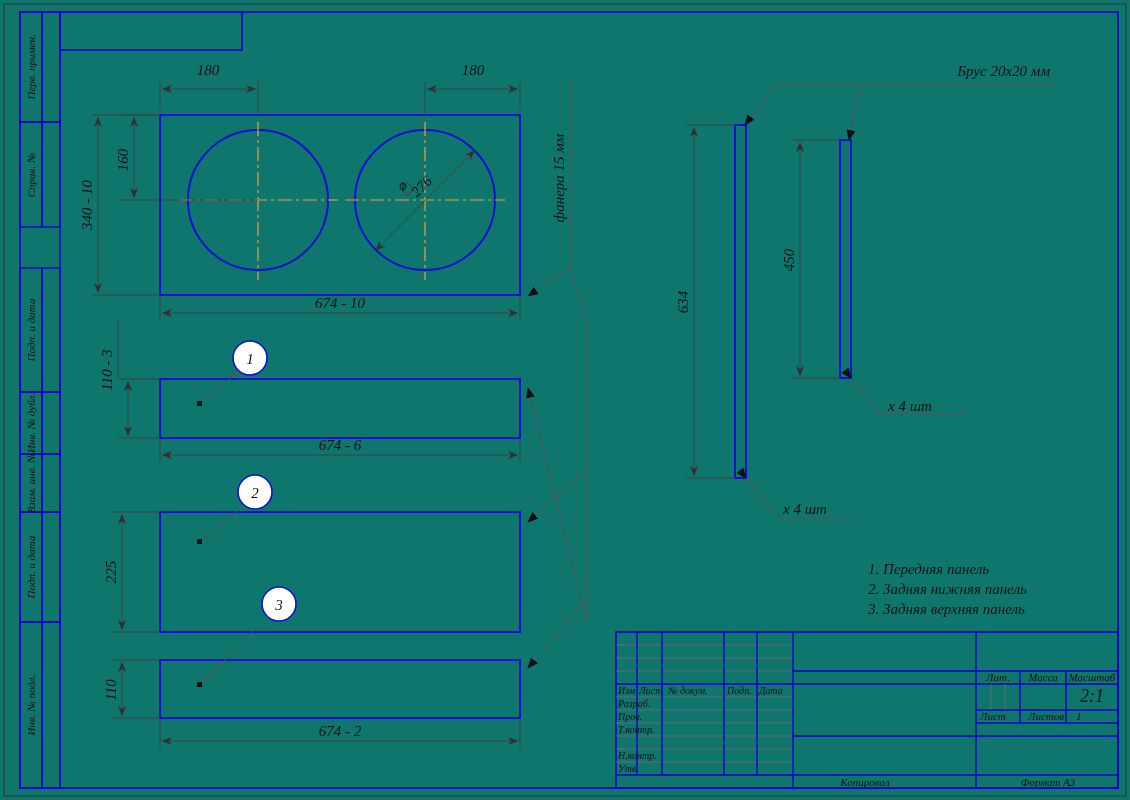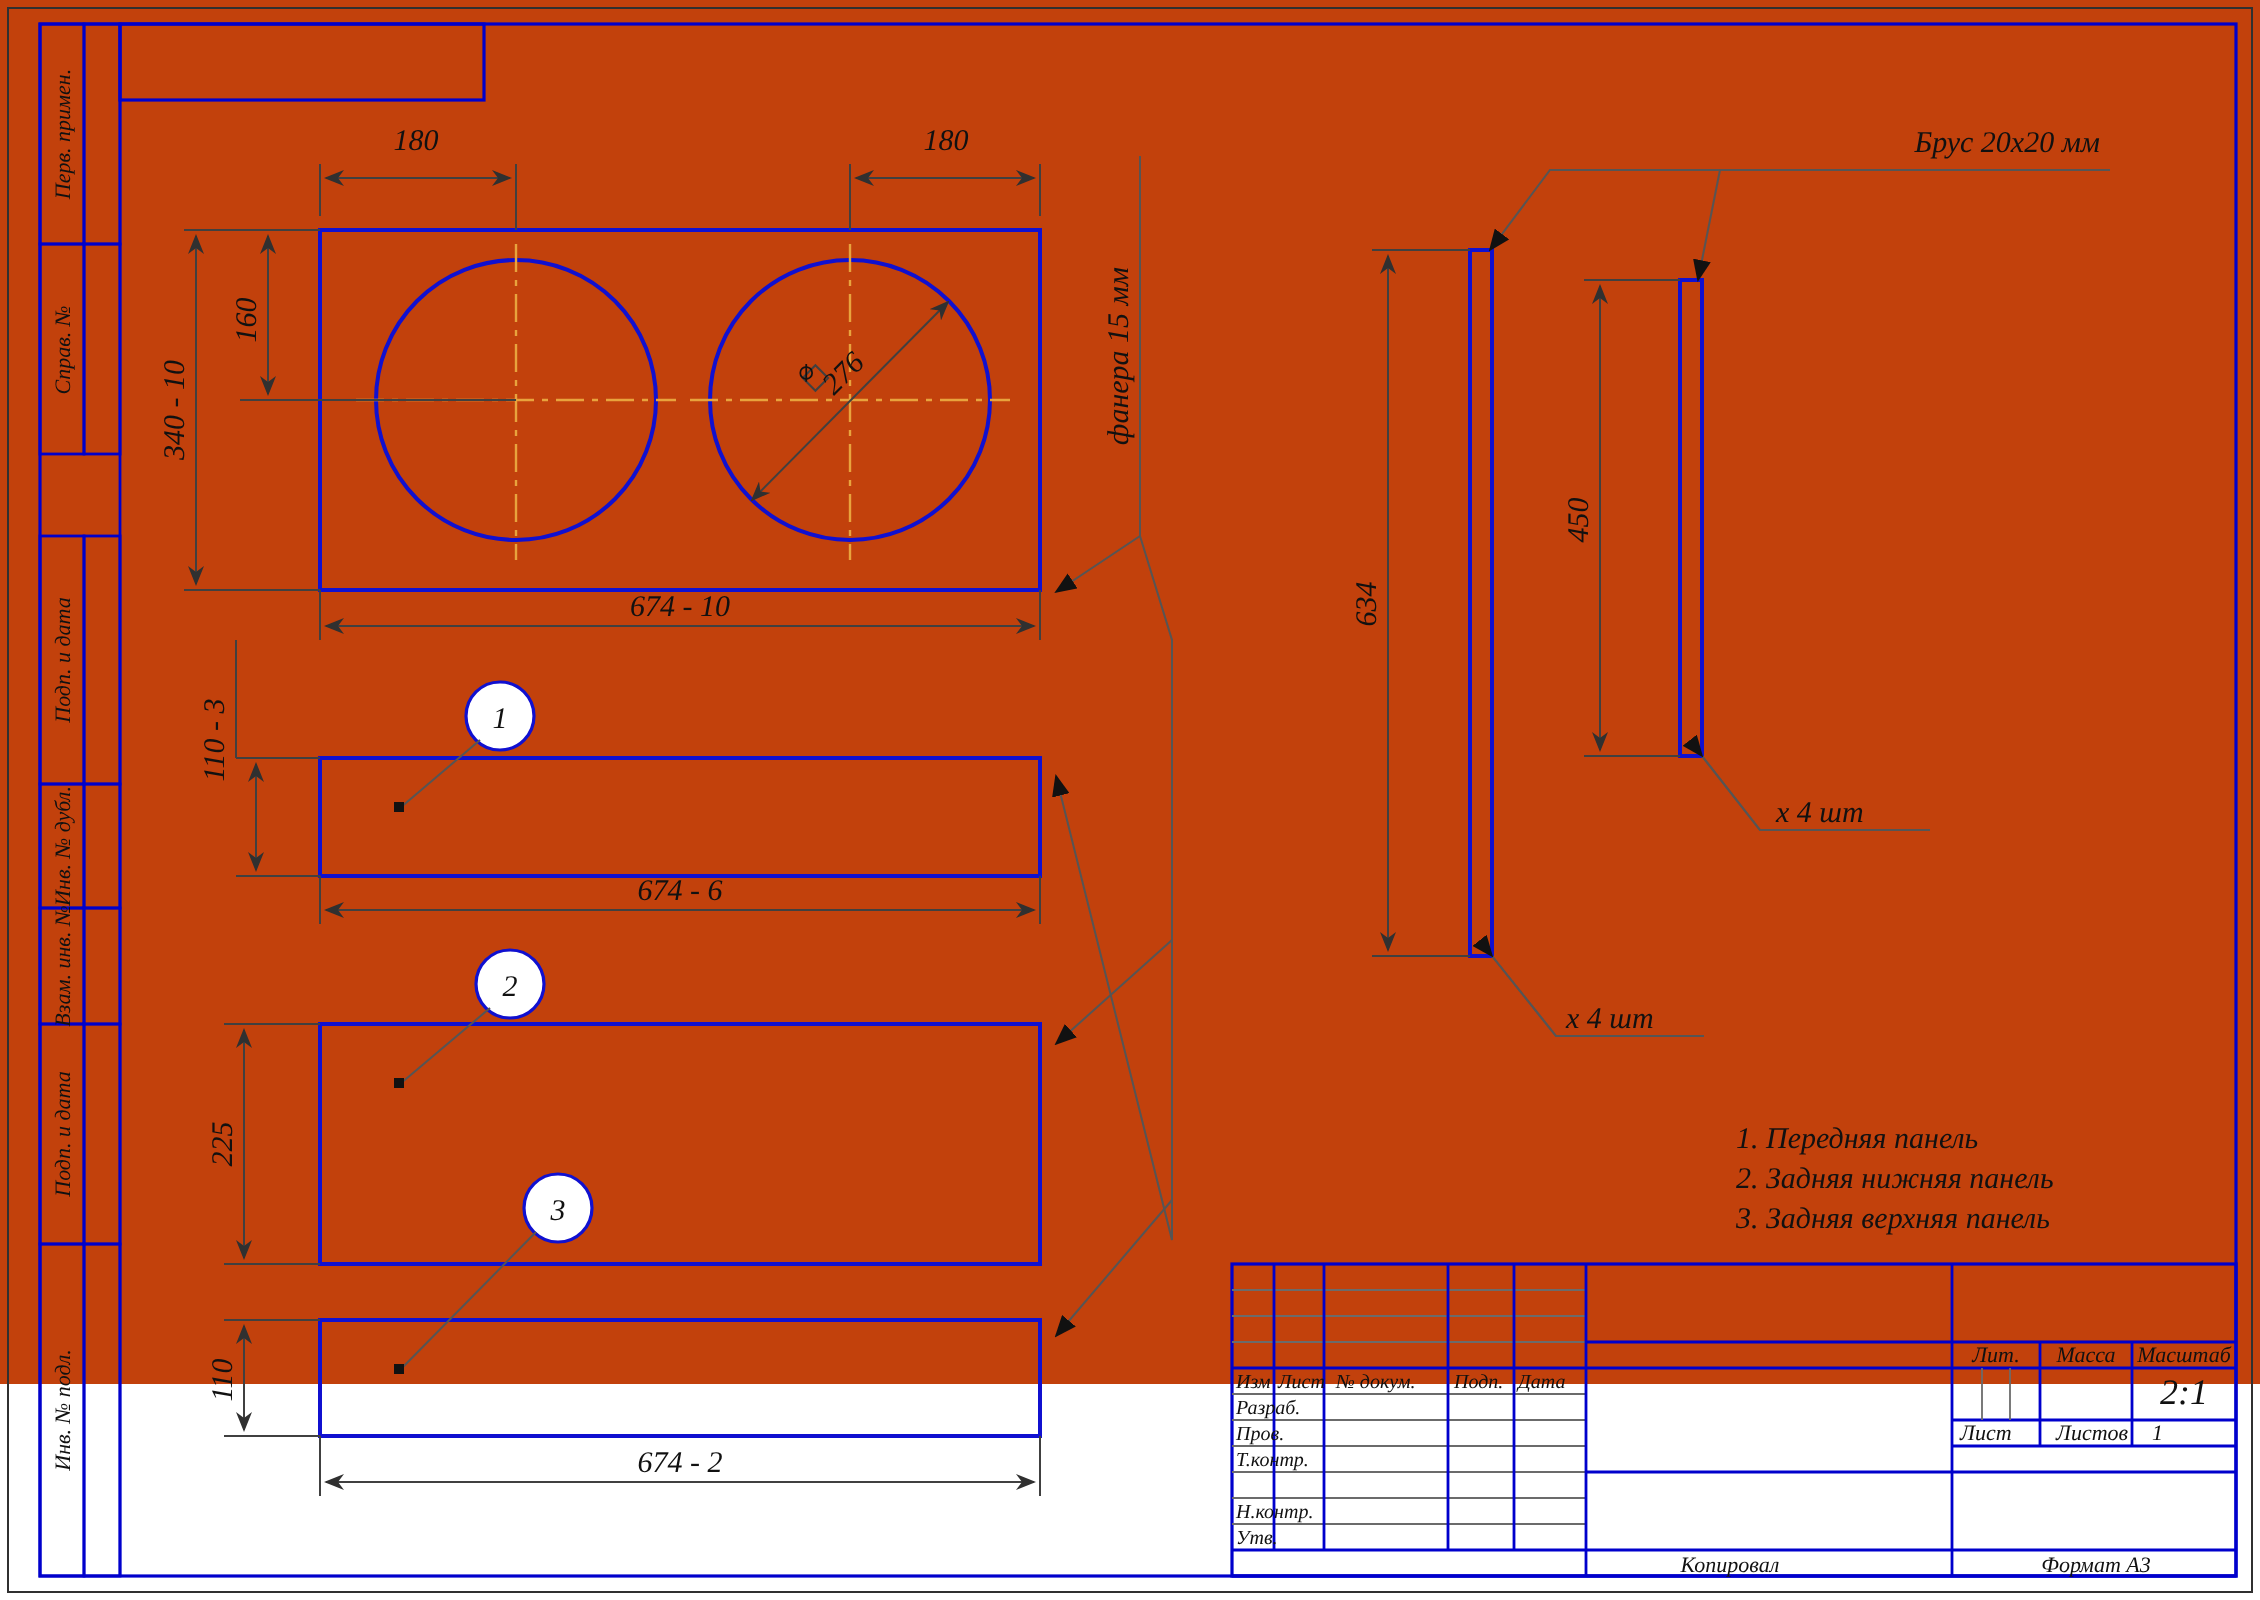--- a/index.html
+++ b/index.html
@@ -1,17 +1,17 @@
 <!DOCTYPE html>
 <html><head>
 <meta charset="utf-8">
 <style>
   html,body{margin:0;padding:0;background:#ffffff;}
   body{width:1130px;height:800px;font-family:"Liberation Sans",sans-serif;overflow:hidden;}
-  #sheet{position:relative;width:1130px;height:692px;background:#c2410c;}
+  #sheet{position:relative;width:1130px;height:800px;background:#0f766e;}
   svg{position:absolute;left:0;top:0;}
   .dimtxt{font-family:"Liberation Serif",serif;font-style:italic;font-size:15px;fill:#111;}
   .cyr{font-family:"Liberation Serif",serif;font-style:italic;font-size:14px;fill:#111;}
   .cyr.big{font-size:15px;}
   .tbtxt{font-family:"Liberation Serif",serif;font-style:italic;font-size:10px;fill:#111;}
   .tbtxt.m{font-size:11px;}
   .tbtxt.l{font-size:18px;}
   .balloon{font-family:"Liberation Serif",serif;font-style:italic;font-size:15px;fill:#111;}
 </style>
 </head>

